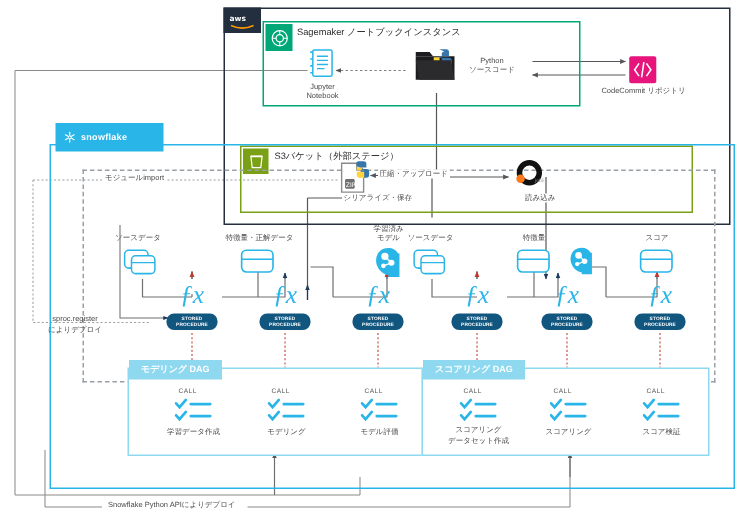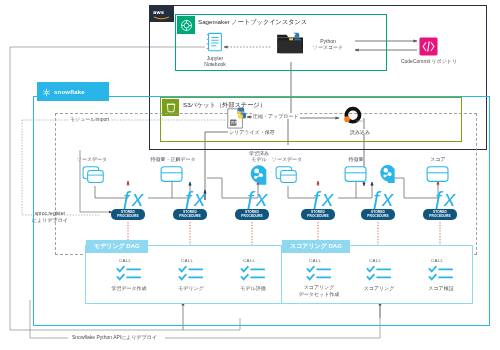--- a/index.html
+++ b/index.html
@@ -39,22 +39,22 @@
   .dag-title{position:absolute;background:#8ed8f0;color:#fff;font-size:6px;font-weight:bold;
              padding:2px 8px;white-space:nowrap;}
 
   
   svg.wires{position:absolute;left:0;top:0;width:500px;height:350px;pointer-events:none;}
 
   
   .sp-badge{position:absolute;width:34px;height:11px;background:#11567f;border-radius:5px;
             color:#fff;font-size:3.2px;font-weight:bold;line-height:1.15;text-align:center;
             display:flex;align-items:center;justify-content:center;letter-spacing:.1px;}
-  .fx{position:absolute;font-size:22px;color:#29b5e8;font-style:italic;
-      font-family:Liberation Sans, sans-serif;line-height:1;}
+  .fx{position:absolute;font-size:17px;color:#29b5e8;font-style:italic;
+      font-family:Liberation Serif, serif;line-height:1;}
   .call{position:absolute;font-size:4.4px;color:#5b5b5b;letter-spacing:.3px;}
   .tasknode{position:absolute;}
 </style>
 </head>
 <body>
 
 <svg class="wires" viewBox="0 0 500 350">
   <defs>
     <marker id="ah" viewBox="0 0 10 10" refX="9" refY="5" markerWidth="5" markerHeight="5" orient="auto-start-reverse">
       <path d="M0,1 L10,5 L0,9 z" fill="#55565a"></path>

